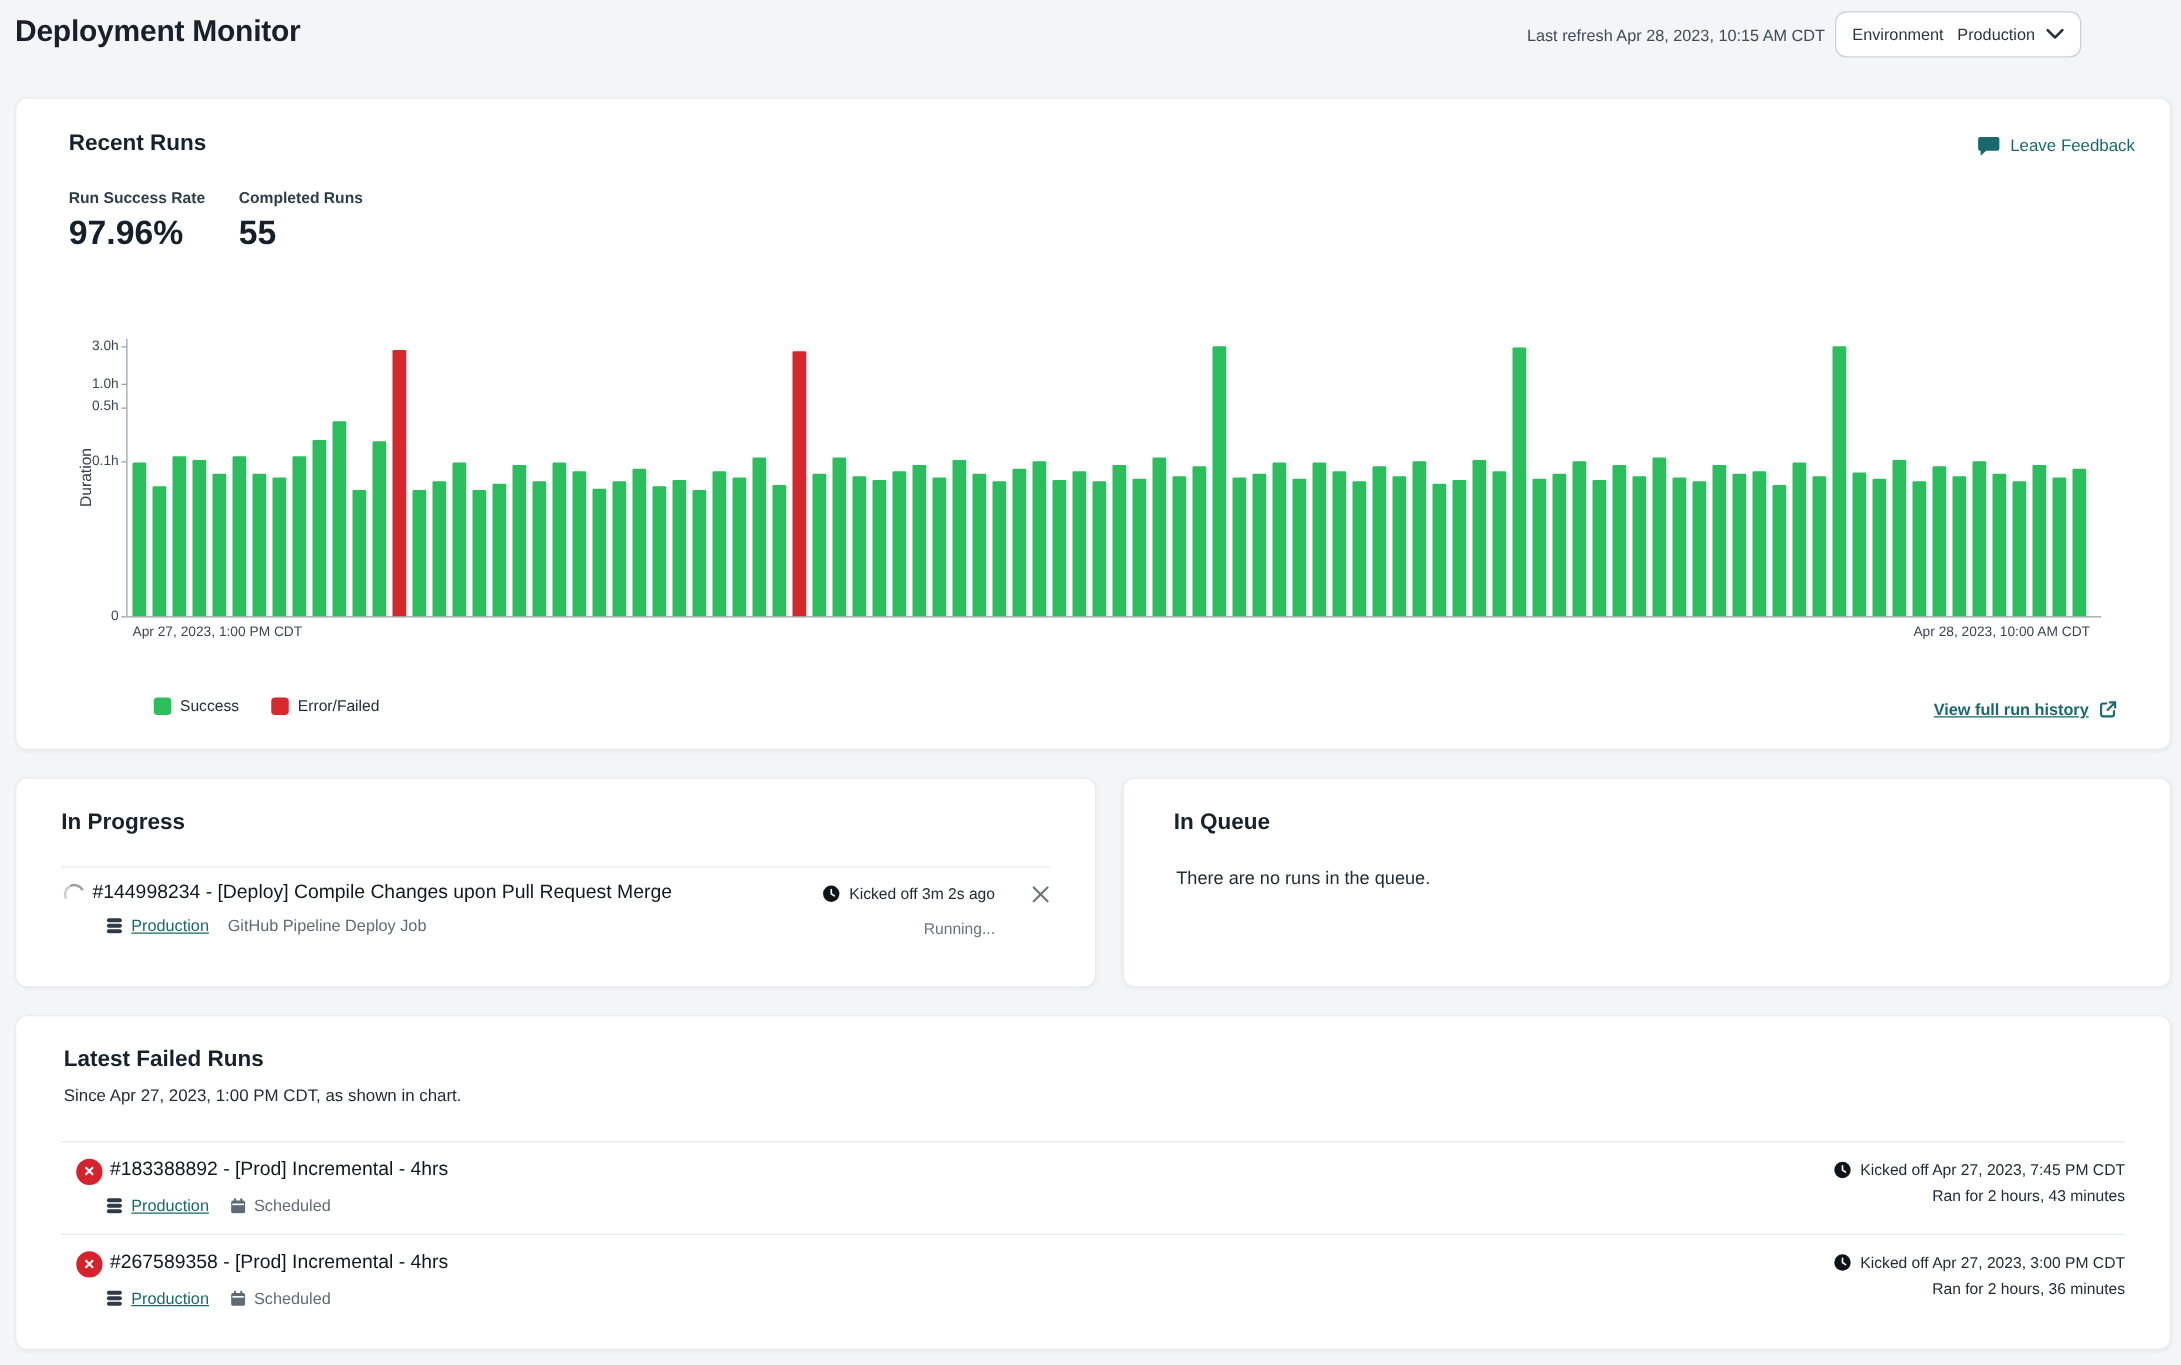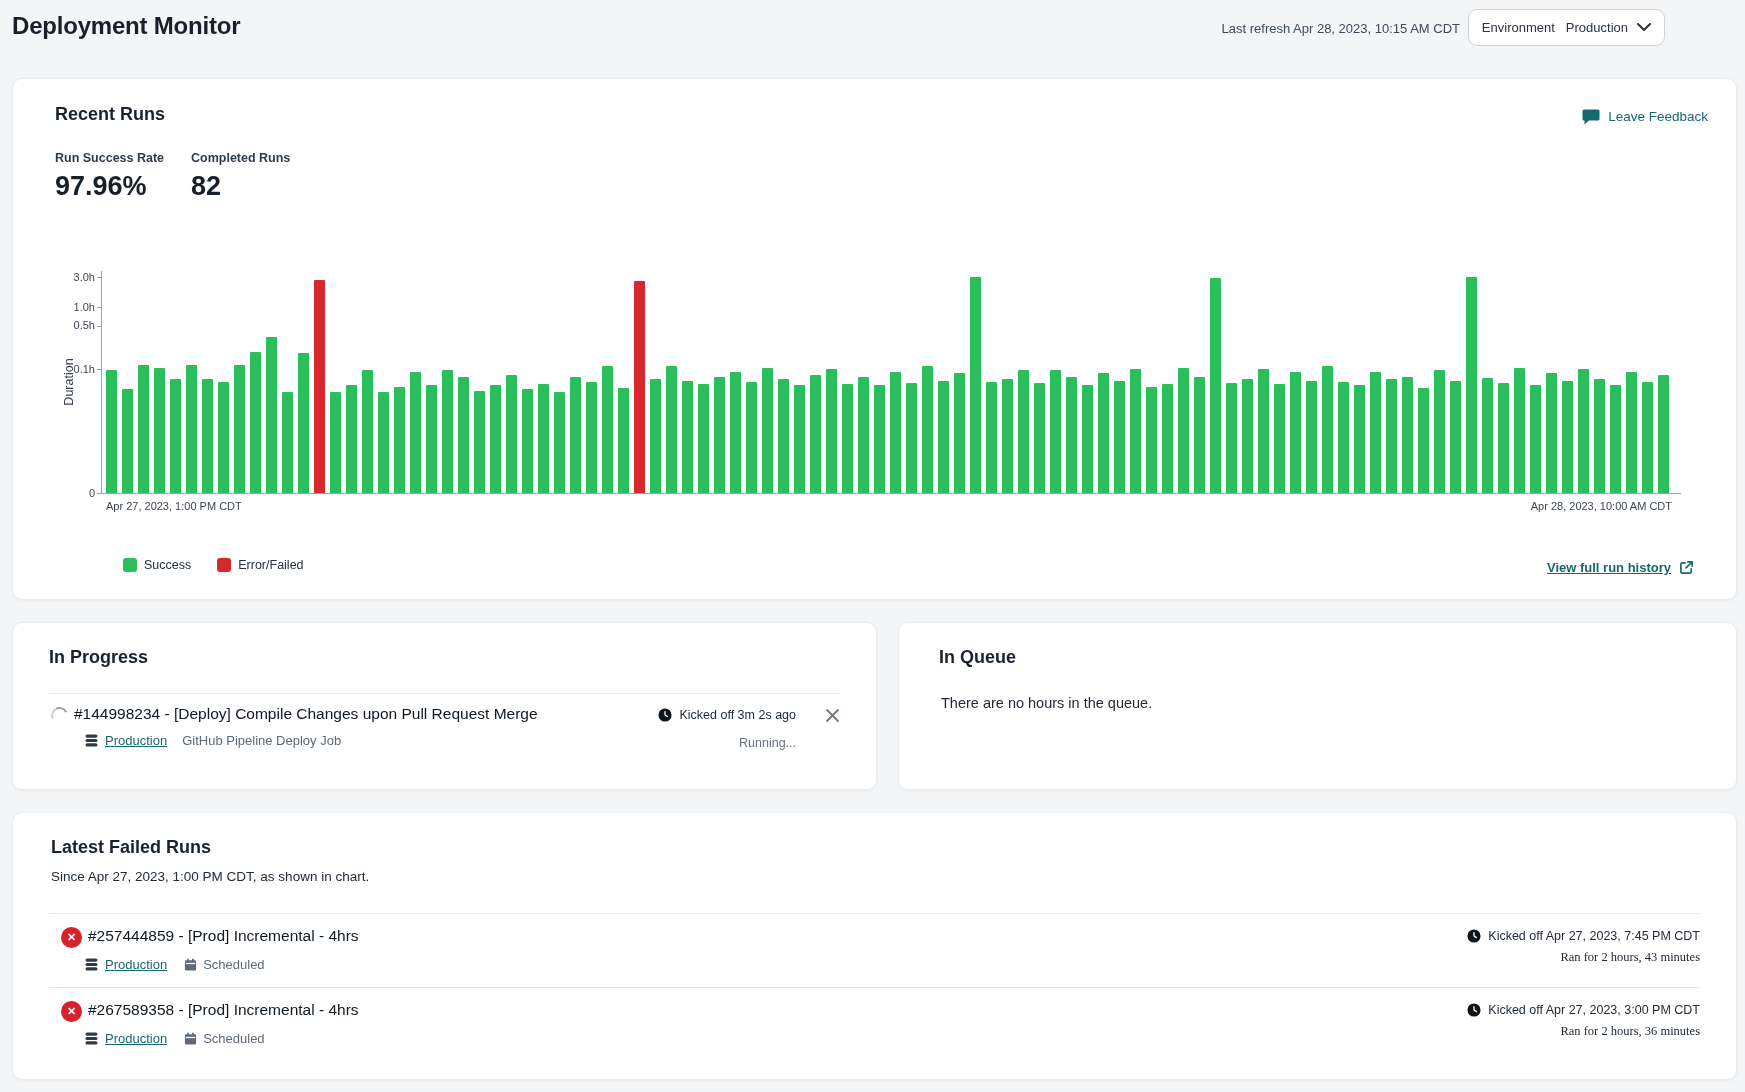--- a/index.html
+++ b/index.html
@@ -79,21 +79,21 @@
   #card-failed .card-title { left:38px; top:24px; }
   .failed-sub { position:absolute; left:38px; top:56px; font-size:13.5px; color:#222c38; }
   .badge { position:absolute; left:48px; width:21px; height:21px; border-radius:50%;
            background:#d5222d; color:#fff; font-size:11px; font-weight:700;
            display:flex; align-items:center; justify-content:center; }
   .fr1 .badge { top:114px; } .fr2 .badge { top:188px; }
   .fr1 .run-title { left:75px; top:114px; } .fr2 .run-title { left:75px; top:188px; }
   .fr1 .sub-row { left:72px; top:144px; } .fr2 .sub-row { left:72px; top:218px; }
   .sched { display:flex; align-items:center; gap:6px; margin-left:10px; color:#5f6a76; }
   .fr-meta1 { right:36px; top:116px; } .fr-meta2 { right:36px; top:190px; }
-  .ranfor { position:absolute; right:36px; font-size:12.5px; color:#222c38;font-family:Liberation Serif, serif; }
+  .ranfor { position:absolute; right:36px; font-size:12.5px; color:#222c38; }
   .fr1 .ranfor { top:137px; } .fr2 .ranfor { top:211px; }
   svg { display:block; }
 </style>
 </head>
 <body>
 
 <div class="page-header">
   <div class="page-title">Deployment Monitor</div>
   <div class="last-refresh">Last refresh Apr 28, 2023, 10:15 AM CDT</div>
   <div class="env-btn">
@@ -118,21 +118,21 @@
     </span>
     <span>Leave Feedback</span>
   </div>
 
   <div class="stat" id="stat-success">
     <div class="stat-label">Run Success Rate</div>
     <div class="stat-value">97.96%</div>
   </div>
   <div class="stat" id="stat-completed">
     <div class="stat-label">Completed Runs</div>
-    <div class="stat-value">82</div>
+    <div class="stat-value">55</div>
   </div>
 
   <div class="duration-label">Duration</div>
   <div>
       <div class="ytick-label" style="top: 191.9px;">3.0h</div>
       <div class="ytick-mark" style="top: 198.4px;"></div>
       <div class="ytick-label" style="top: 221.5px;">1.0h</div>
       <div class="ytick-mark" style="top: 228px;"></div>
       <div class="ytick-label" style="top: 240.2px;">0.5h</div>
       <div class="ytick-mark" style="top: 246.7px;"></div>
@@ -301,31 +301,31 @@
 
   <div class="close-x">
     <svg width="15" height="15" viewBox="0 0 15 15">
         <path d="M2 2l11 11M13 2 2 13" stroke="#6e7680" stroke-width="1.8" stroke-linecap="round"></path>
       </svg>
   </div>
 </div>
 
 <div class="card" id="card-queue">
   <div class="card-title">In Queue</div>
-  <div class="queue-empty">There are no hours in the queue.</div>
+  <div class="queue-empty">There are no runs in the queue.</div>
 </div>
 
 <div class="card" id="card-failed">
   <div class="card-title">Latest Failed Runs</div>
   <div class="failed-sub">Since Apr 27, 2023, 1:00 PM CDT, as shown in chart.</div>
   <div class="hr" style="top:100px"></div>
 
   <div class="fr1">
     <div class="badge">✕</div>
-    <div class="run-title">#257444859 - [Prod] Incremental - 4hrs</div>
+    <div class="run-title">#183388892 - [Prod] Incremental - 4hrs</div>
     <div class="sub-row">
       <span>
         <svg width="13" height="13" viewBox="0 0 13 13" fill="#2e3a46">
             <rect x="0.5" y="0.5" width="12" height="3.2" rx="1.6"></rect>
             <rect x="0.5" y="4.9" width="12" height="3.2" rx="1.6"></rect>
             <rect x="0.5" y="9.3" width="12" height="3.2" rx="1.6"></rect>
           </svg>
       </span>
       <span class="env-link">Production</span>
       <span class="sched">

